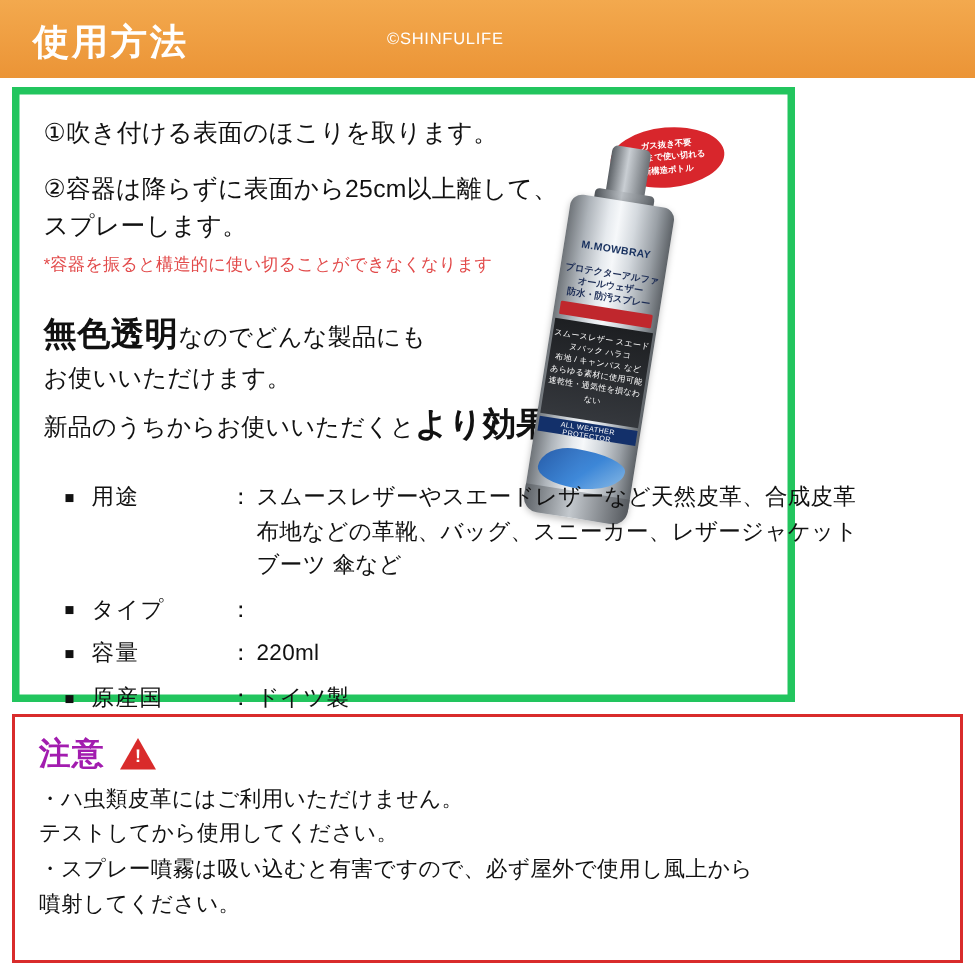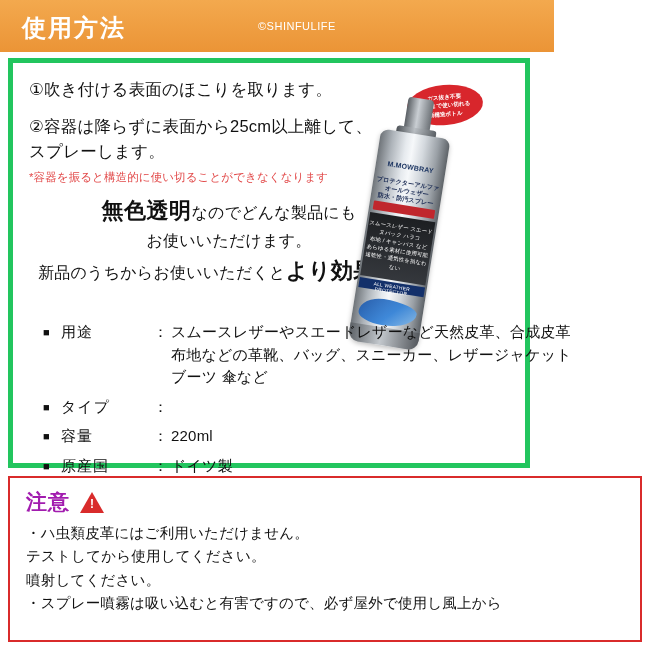--- a/index.html
+++ b/index.html
@@ -19,21 +19,21 @@
     width: 650px;
     height: 650px;
     box-sizing: border-box;
   }
 
   
   .header {
     position: absolute;
     left: 0;
     top: 0;
-    width: 554px;
+    width: 650px;
     height: 52px;
     background: #f0a048;
     background: linear-gradient(to bottom, #f3a94e 0%, #eb9436 100%);
   }
   .header-title {
     position: absolute;
     left: 22px;
     top: 12px;
     font-size: 24px;
     font-weight: bold;
@@ -72,27 +72,26 @@
     line-height: 1.55;
     color: #111;
     margin-bottom: 11px;
     letter-spacing: 0.2px;
   }
   .note {
     font-size: 11.5px;
     color: #e24a4a;
     line-height: 1.3;
     margin-top: -6px;
-    margin-bottom: 8px;
+    margin-bottom: 20px;
     letter-spacing: 0.1px;
   }
 
   .highlight-block {
     margin-top: 0;
-    text-align: center;
   }
   .hl-line {
     font-size: 16px;
     line-height: 1.6;
     color: #111;
     letter-spacing: 0.2px;
   }
   .hl-big {
     font-size: 22px;
     font-weight: bold;
@@ -466,17 +465,17 @@
   <div class="caution">
     <div class="caution-head">
       <div class="caution-title">注意</div>
       <div class="warn-icon">
         <div class="warn-tri"></div>
         <div class="warn-bang">!</div>
       </div>
     </div>
     <div class="caution-item">・ハ虫類皮革にはご利用いただけません。</div>
     <div class="caution-item">テストしてから使用してください。</div>
+    <div class="caution-item">・スプレー噴霧は吸い込むと有害ですので、必ず屋外で使用し風上から</div>
     <div class="caution-item">噴射してください。</div>
-    <div class="caution-item">・スプレー噴霧は吸い込むと有害ですので、必ず屋外で使用し風上から</div>
   </div>
 
 </div>
 
 </body></html>

